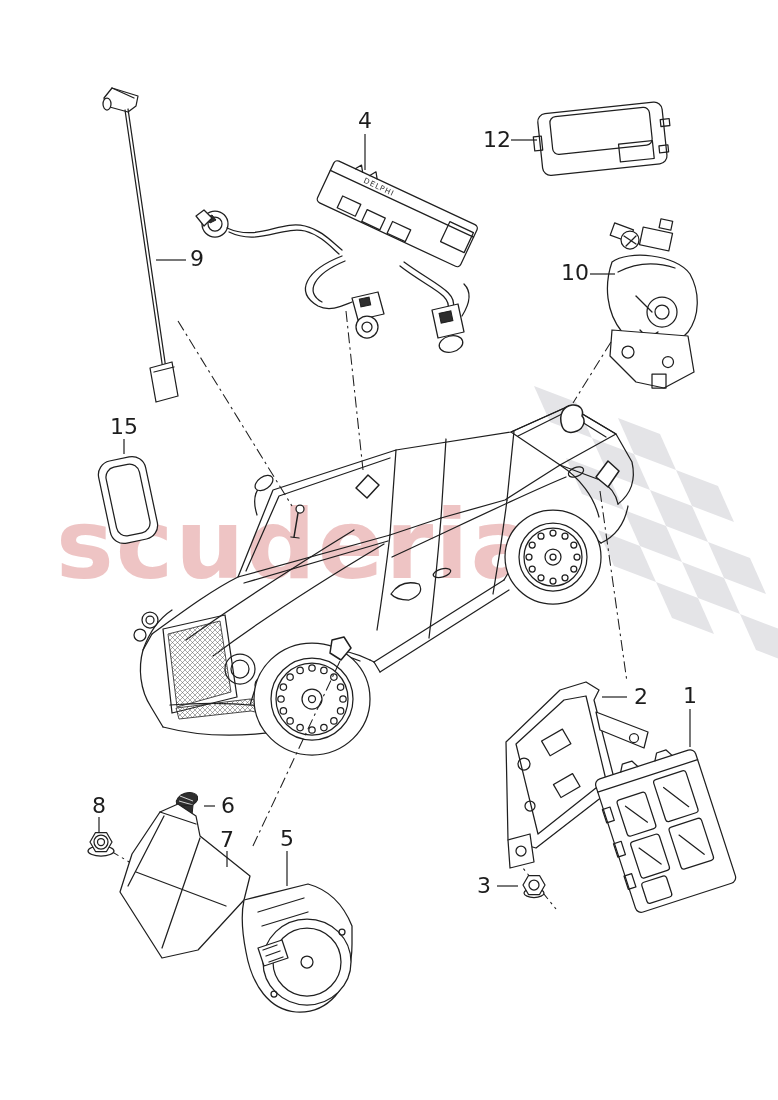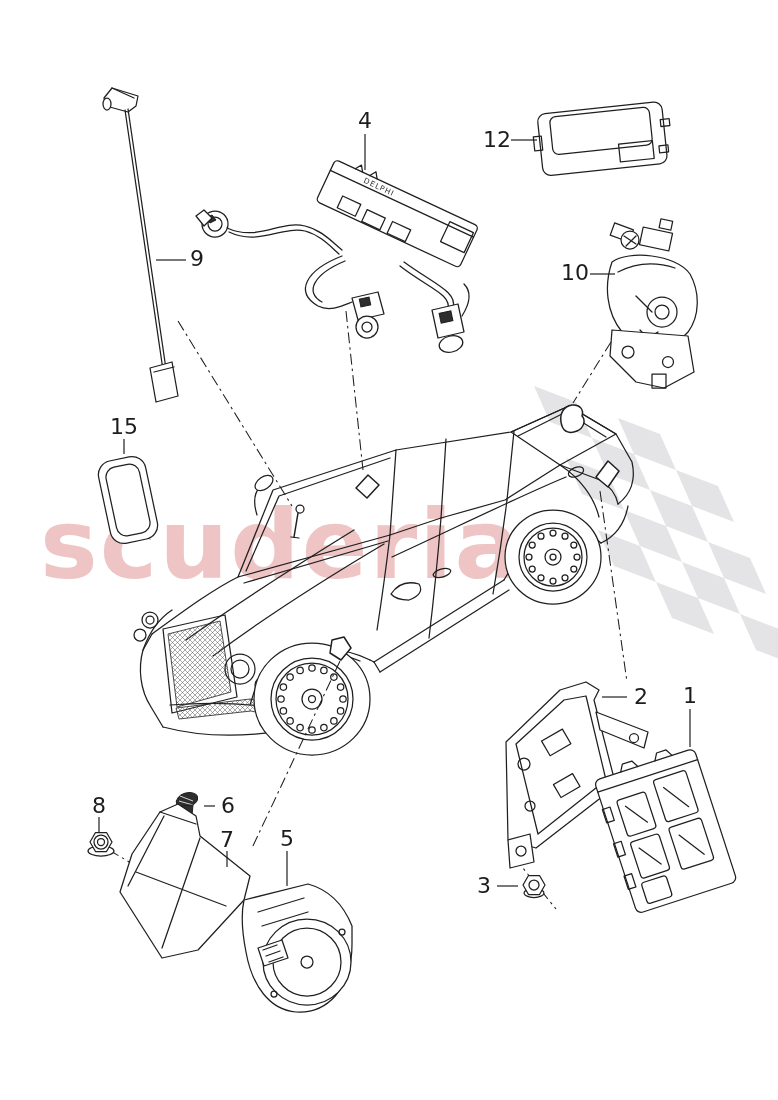--- a/index.html
+++ b/index.html
@@ -8,21 +8,21 @@
     --tagline_color:#dedede;
     --flag_color:#e4e4e7;
     --label_color:#1c1c1c;
   }
   html,body{margin:0;padding:0;background:#fff;}
   .stage{
     position:relative;width:778px;height:1100px;background:#fff;overflow:hidden;
     font-family:"DejaVu Sans","Liberation Sans",sans-serif;
   }
   .wm-brand{
-    position:absolute;left:40px;top:488px;z-index:0;
+    position:absolute;left:56px;top:488px;z-index:0;
     font-size:97px;font-weight:bold;letter-spacing:2px;
     color:var(--brand_color);user-select:none;
   }
   .wm-tagline{
     position:absolute;left:58px;top:582px;z-index:0;
     font-size:44px;font-weight:normal;letter-spacing:29px;
     color:var(--tagline_color);user-select:none;
   }
   svg.art{position:absolute;left:0;top:0;z-index:1;}
   .ln{fill:none;stroke:var(--line_color);stroke-width:1.25;stroke-linecap:round;stroke-linejoin:round;}

